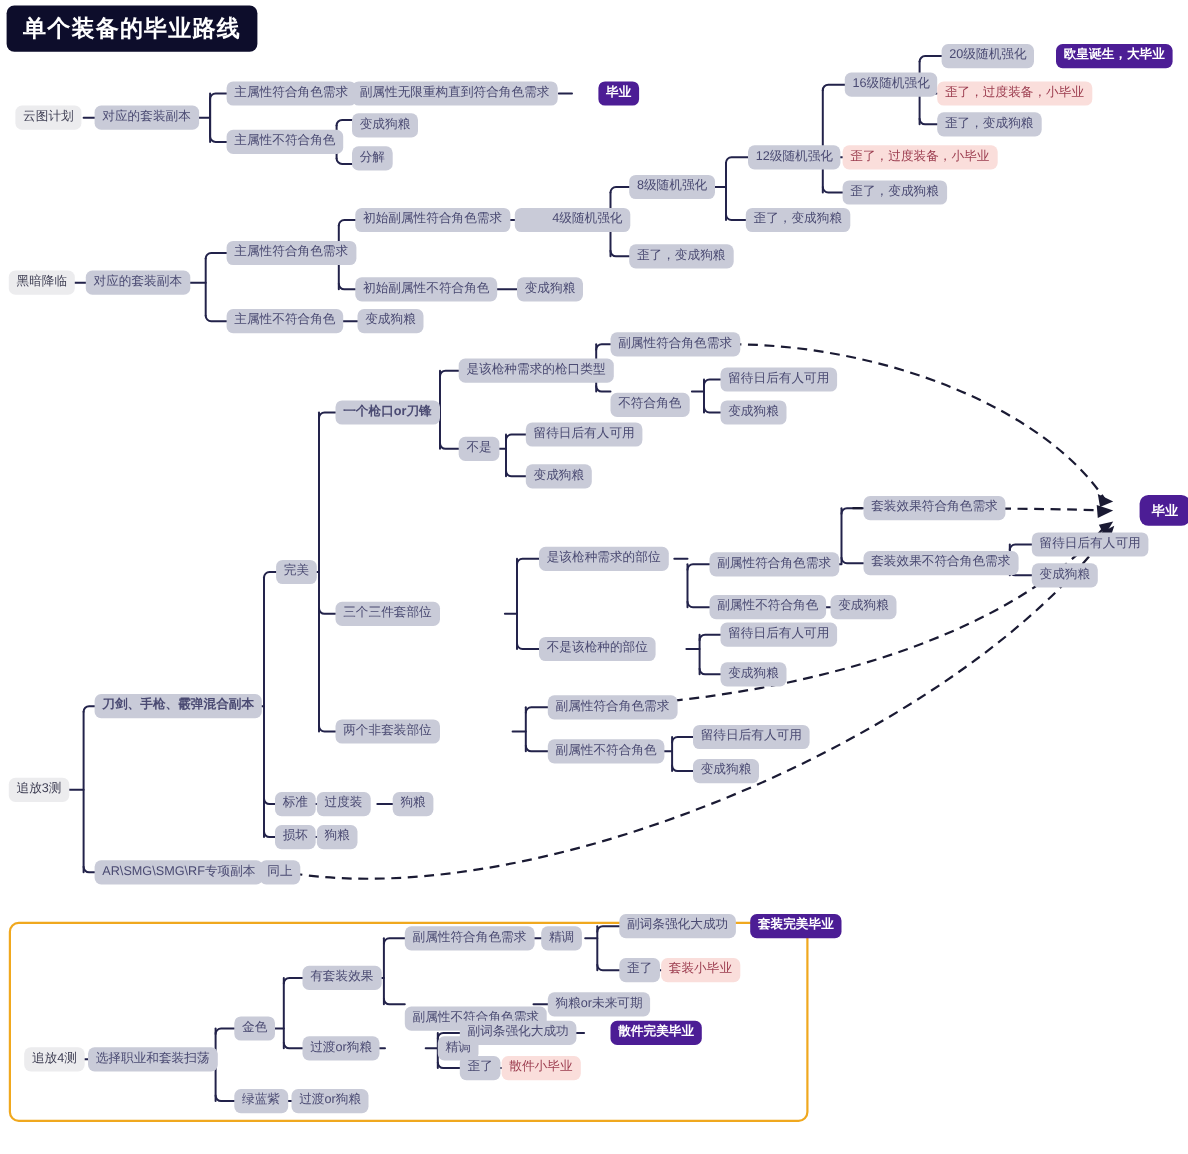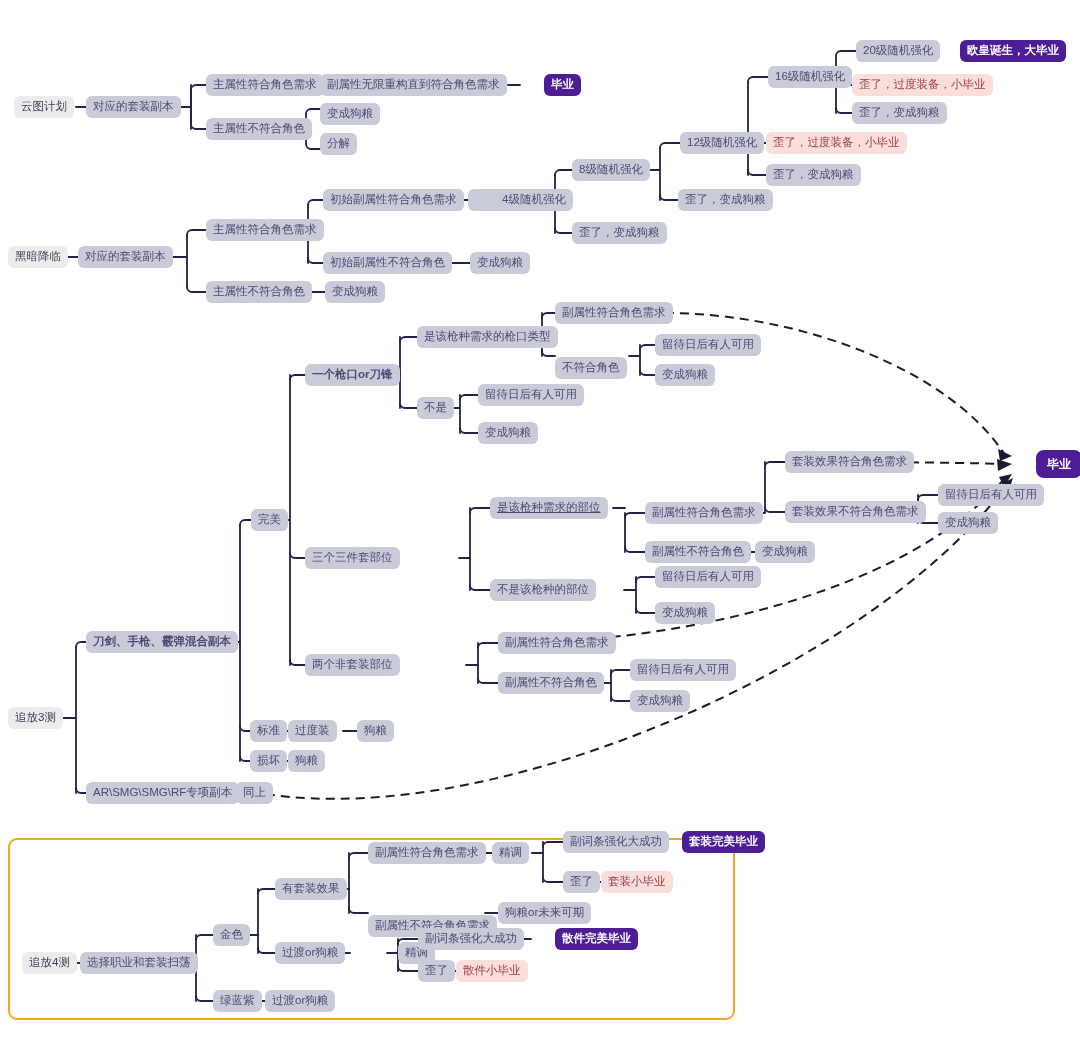--- a/index.html
+++ b/index.html
@@ -256,20 +256,23 @@
       <path d="M266,794 C500,830 880,660 1008,483"></path>
     </g>
     <g fill="#1a1a33" stroke="none">
       <polygon points="1012,456 998,449 1000,461"></polygon>
       <polygon points="1012,464 997,459 998,471"></polygon>
       <polygon points="1012,474 999,477 1004,487"></polygon>
       <polygon points="1013,478 1001,484 1008,493"></polygon>
     </g>
   </svg>
 
+  <div id="title-bar">
+    <span class="t">单个装备的毕业路线</span>
+  </div>
 
   <div class="node n-root" style="left:14px;  top:107px;">云图计划</div>
   <div class="node n-norm" style="left:86px;  top:107px;">对应的套装副本</div>
   <div class="node n-norm" style="left:206px; top:85px;">主属性符合角色需求</div>
   <div class="node n-norm" style="left:320px; top:85px;">副属性无限重构直到符合角色需求</div>
   <div class="node n-orange" style="left:520px;top:85px;">毕业</div>
   <div class="node n-norm" style="left:206px; top:129px;">主属性不符合角色</div>
   <div class="node n-norm" style="left:320px; top:114px;">变成狗粮</div>
   <div class="node n-norm" style="left:320px; top:144px;">分解</div>
 
@@ -302,21 +305,21 @@
   <div class="node n-norm" style="left:417px; top:337px;">是该枪种需求的枪口类型</div>
   <div class="node n-norm" style="left:555px; top:313px;">副属性符合角色需求</div>
   <div class="node n-norm" style="left:555px; top:368px;">不符合角色</div>
   <div class="node n-norm" style="left:655px; top:345px;">留待日后有人可用</div>
   <div class="node n-norm" style="left:655px; top:375px;">变成狗粮</div>
   <div class="node n-norm" style="left:417px; top:408px;">不是</div>
   <div class="node n-norm" style="left:478px; top:395px;">留待日后有人可用</div>
   <div class="node n-norm" style="left:478px; top:433px;">变成狗粮</div>
 
   <div class="node n-norm" style="left:305px; top:558px;">三个三件套部位</div>
-  <div class="node n-norm" style="left:490px; top:508px;text-decoration:underline;">是该枪种需求的部位</div>
+  <div class="node n-norm" style="left:490px; top:508px;">是该枪种需求的部位</div>
   <div class="node n-norm" style="left:645px; top:513px;">副属性符合角色需求</div>
   <div class="node n-norm" style="left:785px; top:462px;">套装效果符合角色需求</div>
   <div class="node n-norm" style="left:785px; top:512px;">套装效果不符合角色需求</div>
   <div class="node n-norm" style="left:938px; top:495px;">留待日后有人可用</div>
   <div class="node n-norm" style="left:938px; top:523px;">变成狗粮</div>
   <div class="node n-norm" style="left:645px; top:552px;">副属性不符合角色</div>
   <div class="node n-norm" style="left:755px; top:552px;">变成狗粮</div>
   <div class="node n-norm" style="left:490px; top:590px;">不是该枪种的部位</div>
   <div class="node n-norm" style="left:655px; top:577px;">留待日后有人可用</div>
   <div class="node n-norm" style="left:655px; top:613px;">变成狗粮</div>

